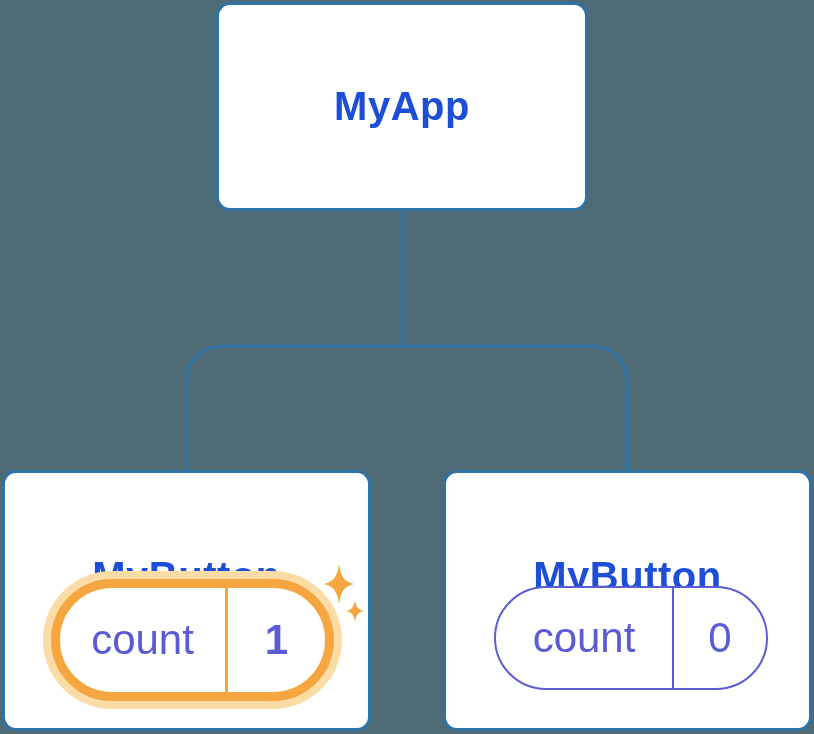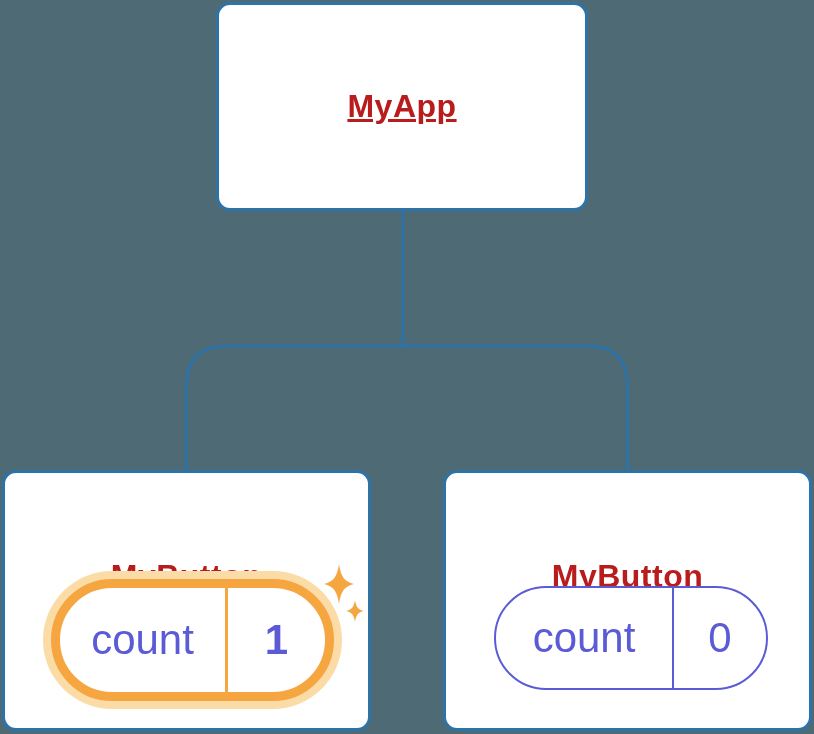--- a/index.html
+++ b/index.html
@@ -30,25 +30,24 @@
   .node-root {
     left: 216px; top: 2px;
     width: 372px; height: 209px;
     display: flex;
     align-items: center;
     justify-content: center;
   }
   .node-child-left  { left: 2px;   top: 470px; width: 369px; height: 261px; }
   .node-child-right { left: 443px; top: 470px; width: 369px; height: 261px; }
   .node-label {
-    font-size: 32px;
+    font-size: 40px;
     font-weight: bold;
-    color: #b91c1c;
+    color: #1d4ed8;
     letter-spacing: 0.5px;
-    text-decoration: underline;
   }
   .node-title {
     position: absolute;
     left: 0; right: 0;
     top: 40px;
     text-align: center;
     line-height: 52px;
     margin-top: 37px;
   }
   .pill {

